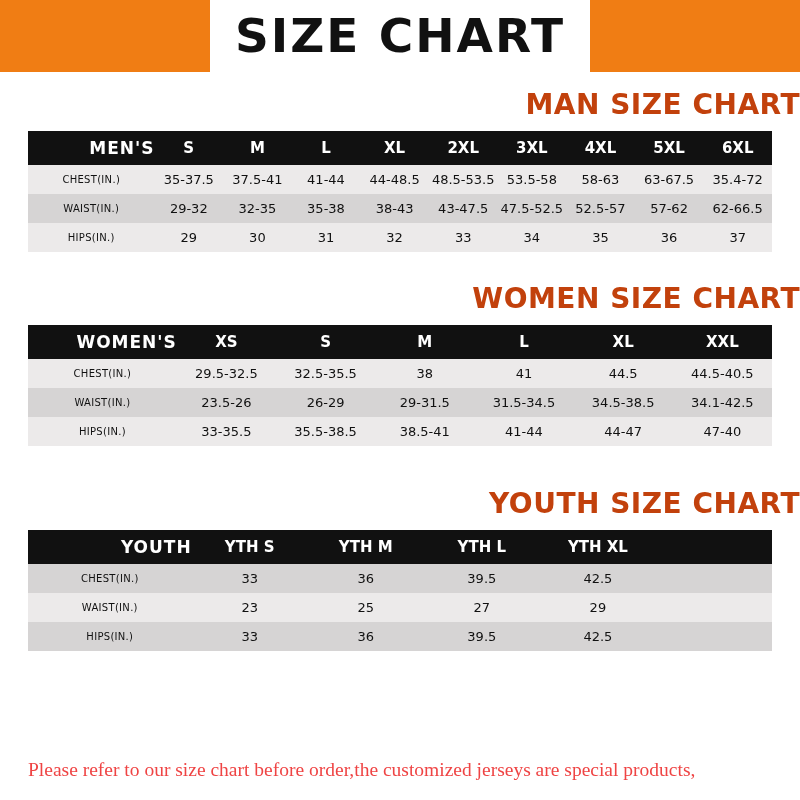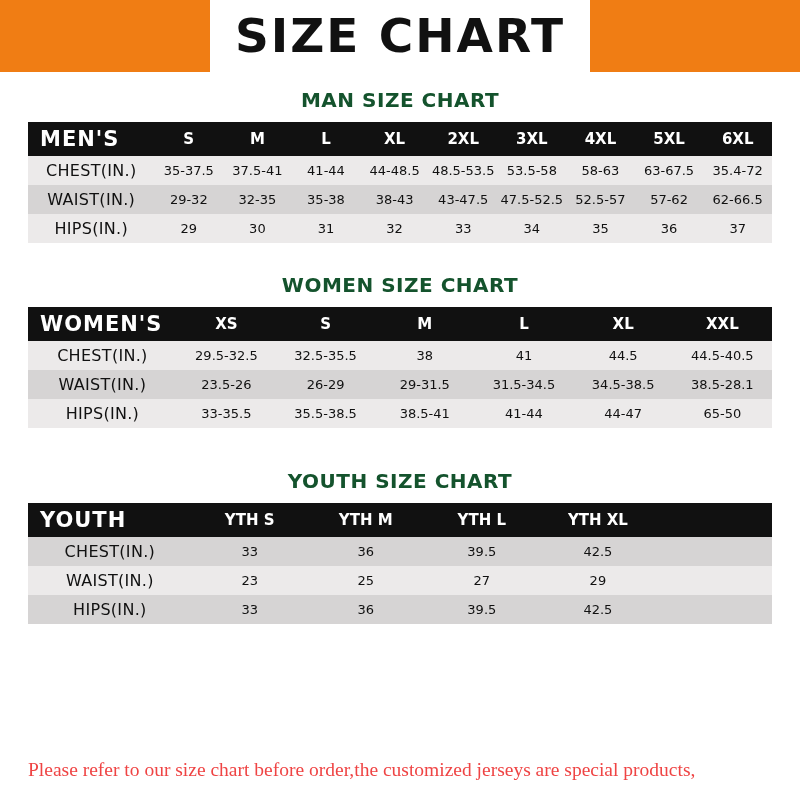--- a/index.html
+++ b/index.html
@@ -44,25 +44,25 @@
     font-family: "DejaVu Sans", sans-serif;
     font-weight: bold;
     font-size: 47px;
     letter-spacing: 2px;
     color: #111111;
     line-height: 72px;
   }
 
   
   .section-title {
-    text-align: center;
+    text-align: right;
     font-family: "DejaVu Sans", sans-serif;
     font-weight: bold;
-    font-size: 20px;
-    color: #14532d;
+    font-size: 28px;
+    color: #c2410c;
     letter-spacing: 0.5px;
   }
   #man-title { margin-top: 16px; }
   #women-title { margin-top: 30px; }
   #youth-title { margin-top: 41px; }
 
   
   .chart-wrap {
     margin: 10px 28px 0 28px;
   }
@@ -81,29 +81,29 @@
     vertical-align: middle;
   }
   table.chart thead th {
     background: #111111;
     color: #ffffff;
     font-weight: bold;
     font-size: 15px;
     height: 34px;
   }
   table.chart thead th.rowlabel {
-    text-align: left;
+    text-align: right;
     padding-left: 12px;
-    font-size: 21px;
+    font-size: 17px;
     letter-spacing: 1px;
   }
   table.chart tbody tr.alt-a td { background: #eceaea; }
   table.chart tbody tr.alt-b td { background: #d6d4d4; }
   table.chart tbody td.rowlabel {
-    font-size: 16px;
+    font-size: 10px;
     letter-spacing: 0.3px;
   }
 
   
   table.men col.first { width: 17%; }
   table.women col.first { width: 20%; }
   table.youth col.first { width: 22%; }
 
   
   .note {
@@ -218,30 +218,30 @@
           <td>44.5</td>
           <td>44.5-40.5</td>
         </tr>
         <tr class="alt-b">
           <td class="rowlabel">WAIST(IN.)</td>
           <td>23.5-26</td>
           <td>26-29</td>
           <td>29-31.5</td>
           <td>31.5-34.5</td>
           <td>34.5-38.5</td>
-          <td>38.5-28.1</td>
+          <td>34.1-42.5</td>
         </tr>
         <tr class="alt-a">
           <td class="rowlabel">HIPS(IN.)</td>
           <td>33-35.5</td>
           <td>35.5-38.5</td>
           <td>38.5-41</td>
           <td>41-44</td>
           <td>44-47</td>
-          <td>65-50</td>
+          <td>47-40</td>
         </tr>
       </tbody>
     </table>
   </div>
 
   <div class="section-title" id="youth-title">YOUTH SIZE CHART</div>
   <div class="chart-wrap">
     <table class="chart youth">
       <colgroup>
           <col class="first">

